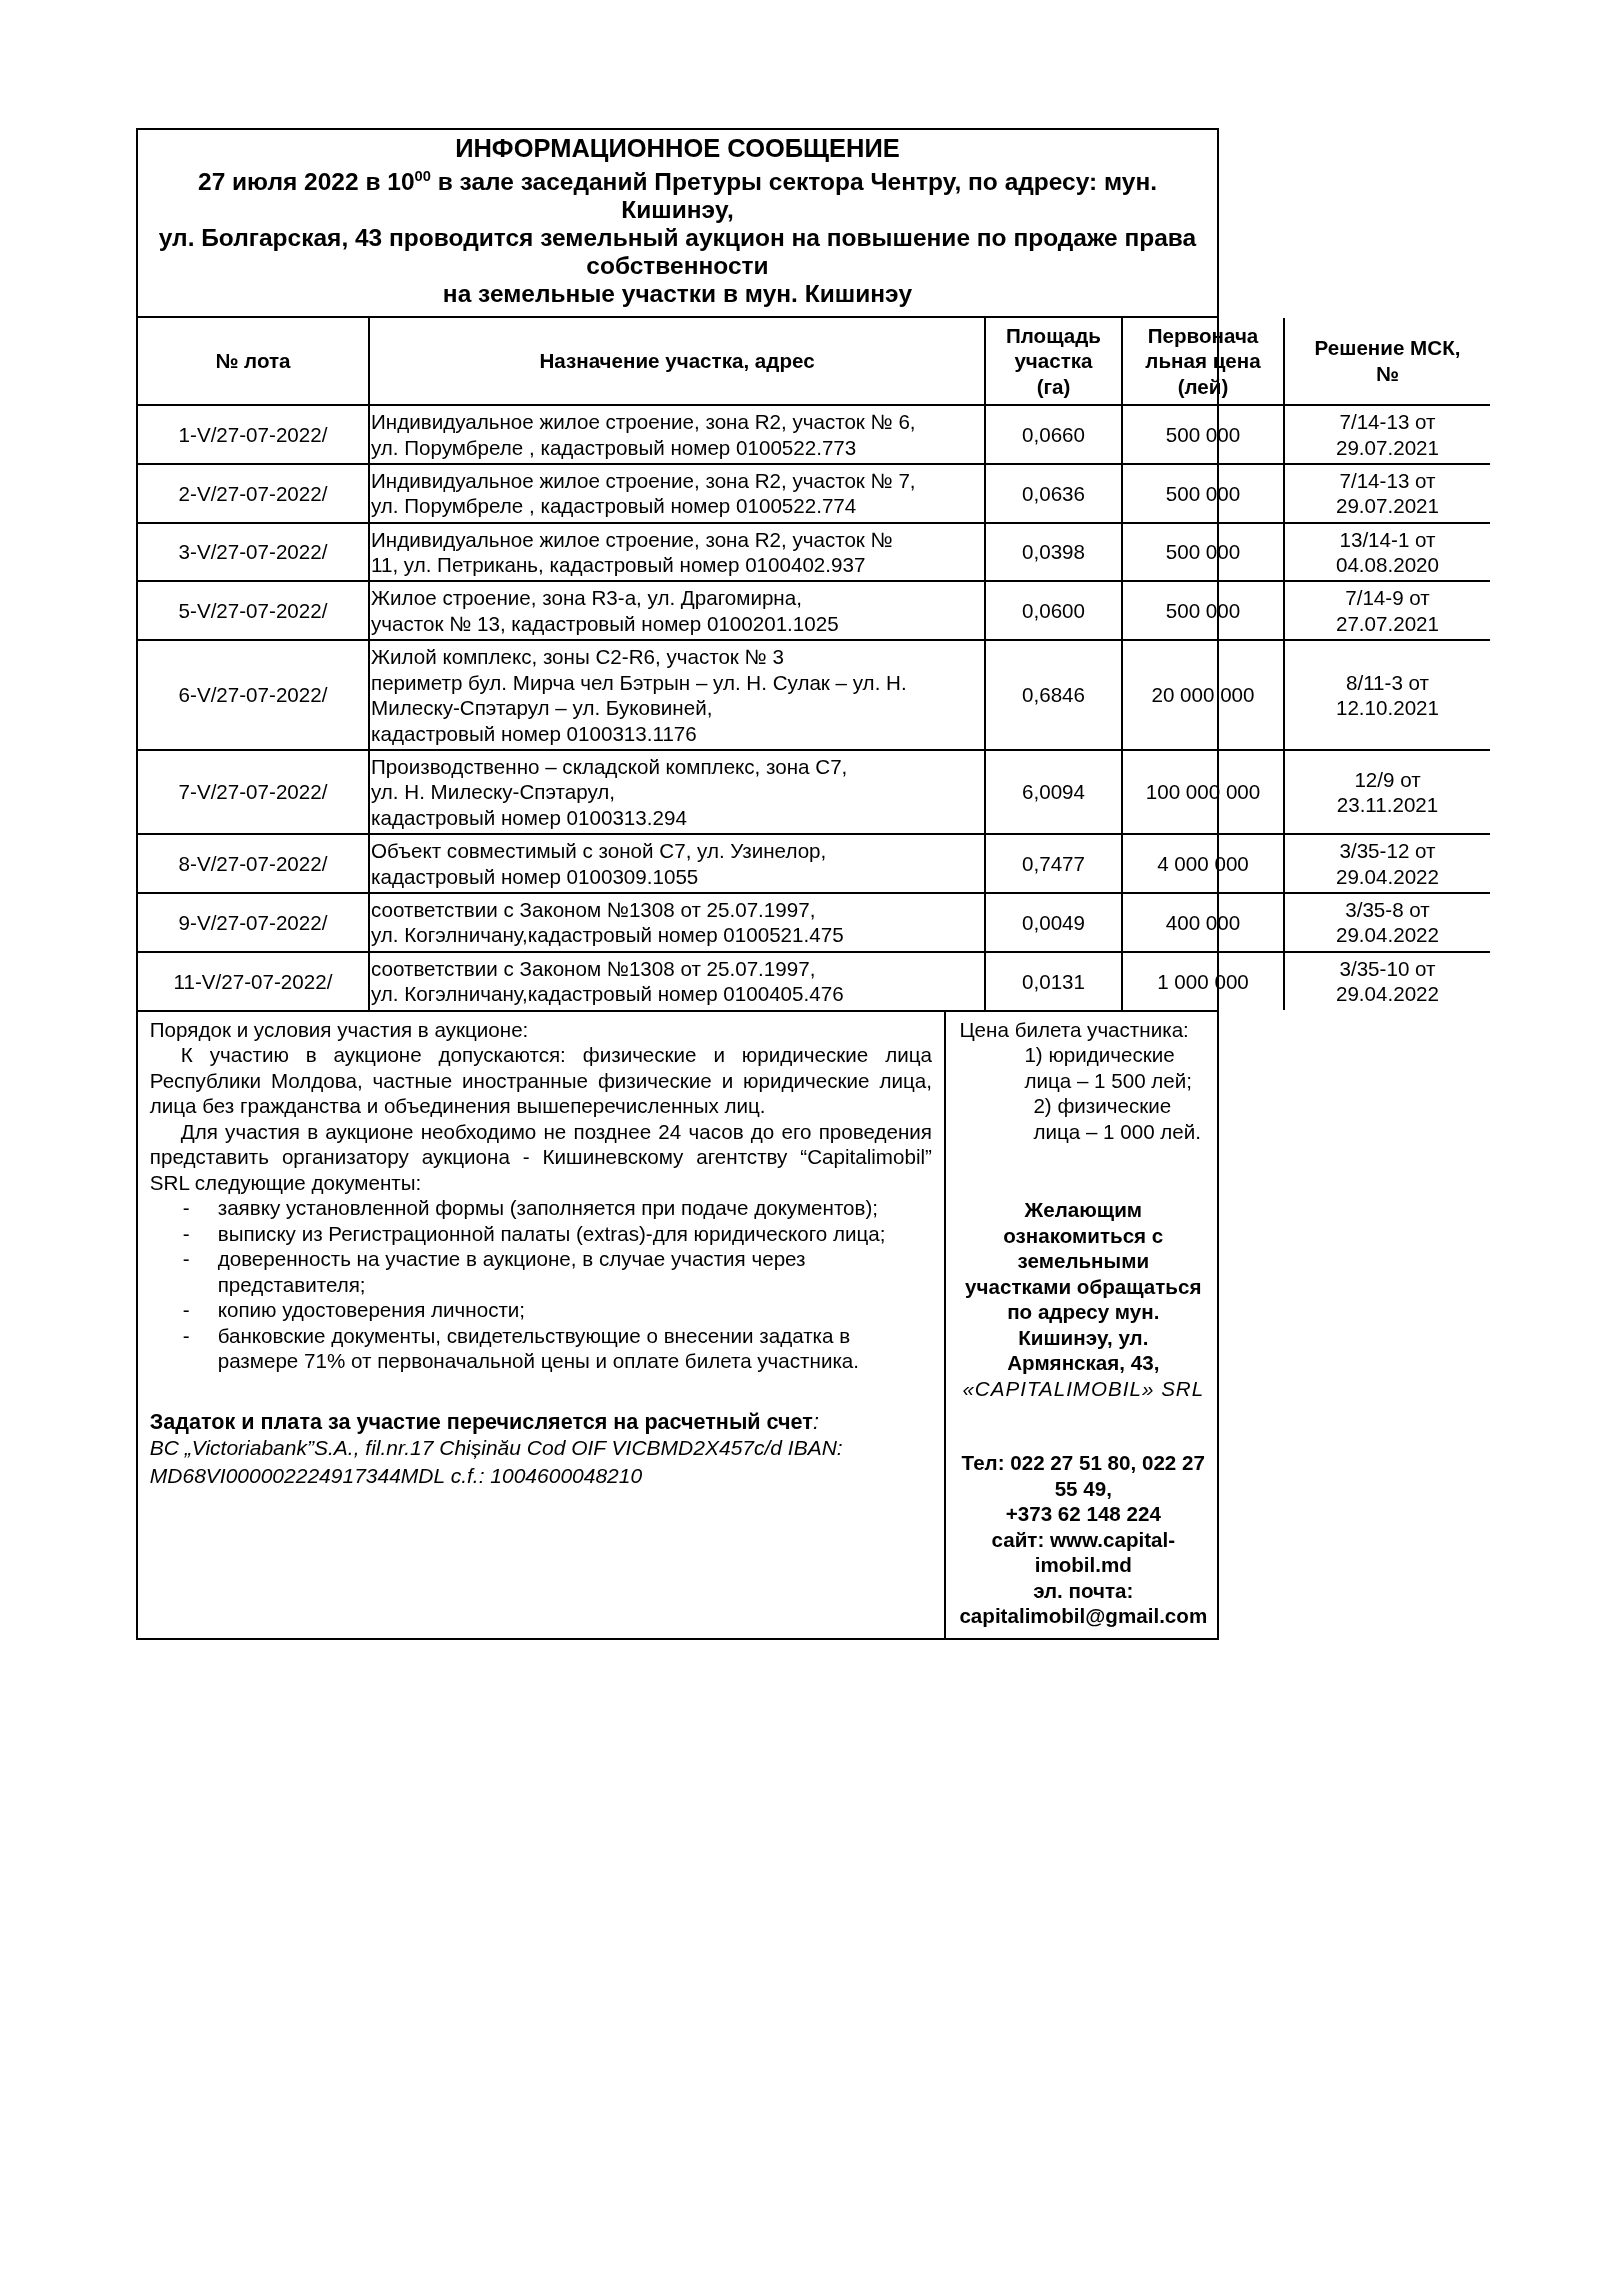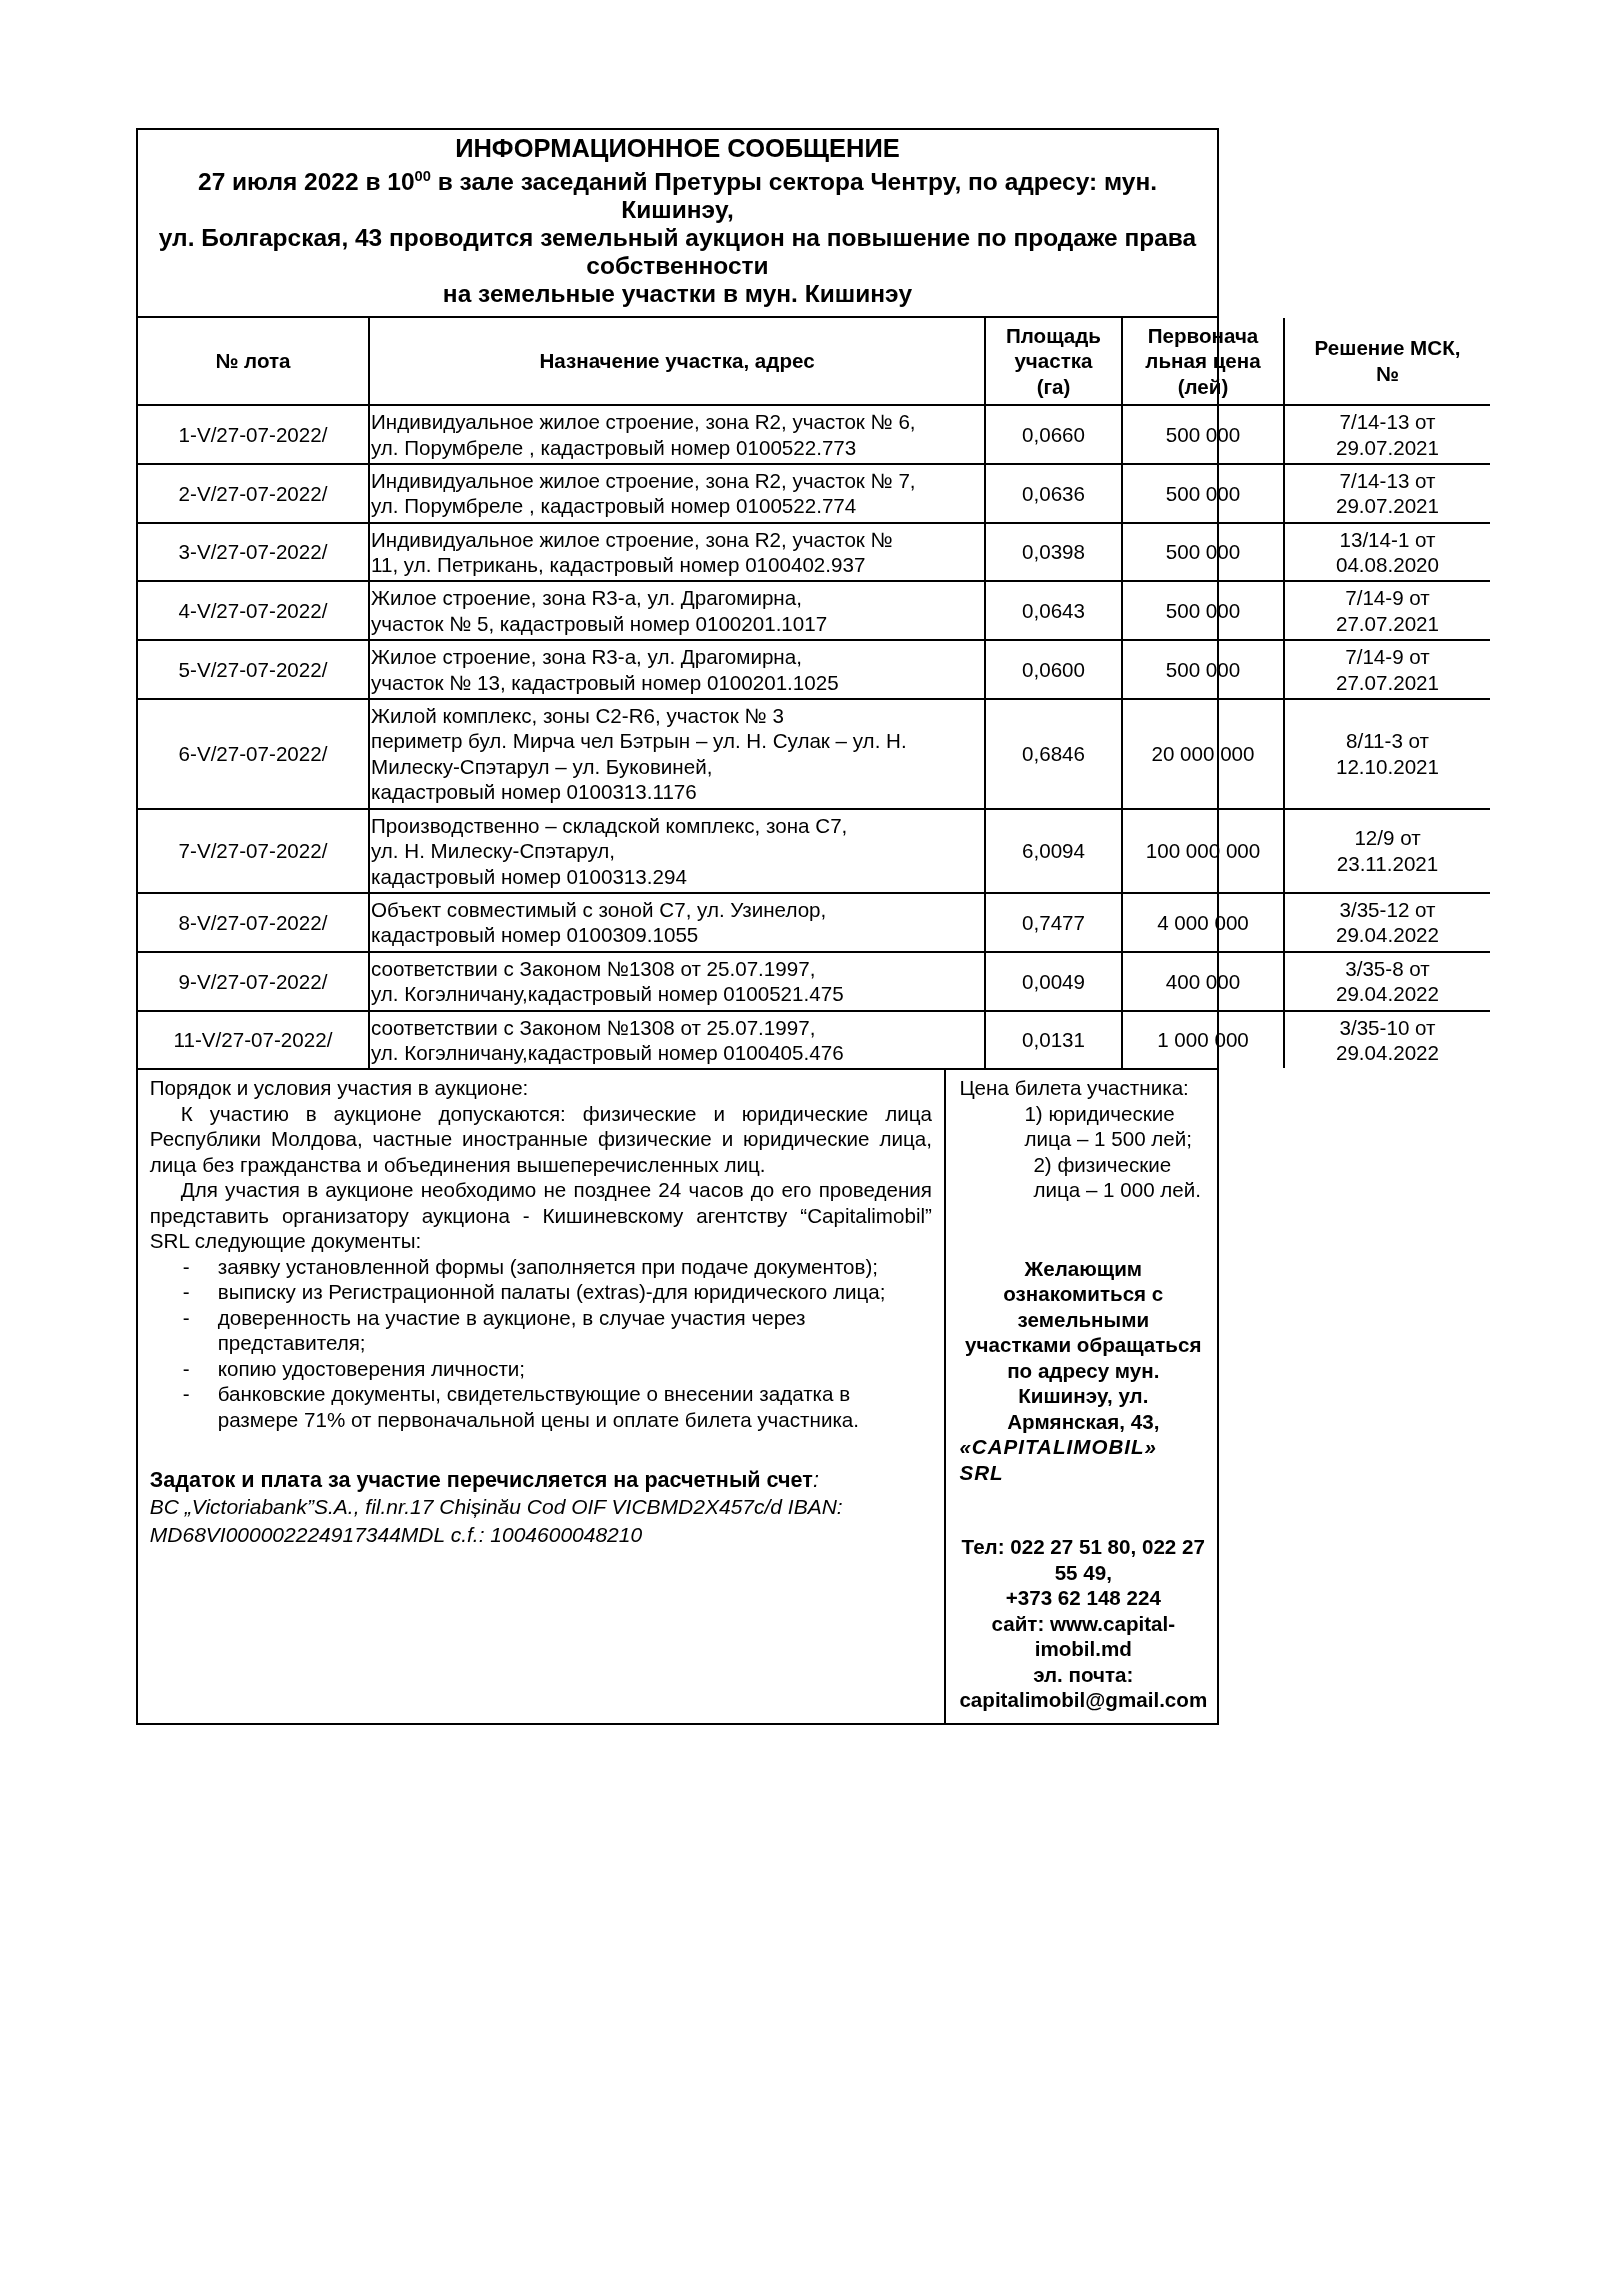--- a/index.html
+++ b/index.html
@@ -55,21 +55,21 @@
   ul.dash li::before { content: "-"; flex: none; width: 35px; padding-left: 3.9px; }
   .deposit-heading { font-weight: bold; font-size: 21.6px; margin-top: 35px; }
   .deposit-colon { font-style: italic; font-weight: normal; }
   .bank { font-style: italic; font-size: 21px; line-height: 28px; }
   .ticket-item-1 { margin-left: 65px; }
   .ticket-item-2 { margin-left: 74px; }
   .visit {
     font-weight: bold; text-align: center;
     margin: 53px 3.9px 0 3.9px;
   }
-  .visit-company { font-weight: bold; font-style: italic; letter-spacing: 1px; }
+  .visit-company { font-weight: normal; font-style: italic; text-align: center; letter-spacing: 1px; }
   .contacts { font-weight: bold; text-align: center; margin-top: 49px; }
 </style>
 </head>
 <body>
 
 <div class="doc">
 
   <div class="title-block">
     <div class="title-main">ИНФОРМАЦИОННОЕ СООБЩЕНИЕ</div>
     <div><span>27 июля 2022 в 10</span><sup class="tsup">00</sup><span> в зале заседаний Претуры сектора Чентру, по адресу: мун. Кишинэу,</span></div>
@@ -121,29 +121,20 @@
         <tr>
       <td class="c-lot">3-V/27-07-2022/</td>
       <td class="c-purpose">Индивидуальное жилое строение, зона R2, участок №
 11, ул. Петрикань, кадастровый номер 0100402.937</td>
       <td class="c-area">0,0398</td>
       <td class="c-price">500 000</td>
       <td class="c-decision">13/14-1 от
 04.08.2020</td>
     </tr>
         <tr>
-      <td class="c-lot">4-V/27-07-2022/</td>
-      <td class="c-purpose">Жилое строение, зона R3-а,  ул. Драгомирна,
-участок № 5,  кадастровый номер 0100201.1017</td>
-      <td class="c-area">0,0643</td>
-      <td class="c-price">500 000</td>
-      <td class="c-decision">7/14-9 от
-27.07.2021</td>
-    </tr>
-        <tr>
       <td class="c-lot">5-V/27-07-2022/</td>
       <td class="c-purpose">Жилое строение, зона R3-а,  ул. Драгомирна,
 участок № 13,  кадастровый номер 0100201.1025</td>
       <td class="c-area">0,0600</td>
       <td class="c-price">500 000</td>
       <td class="c-decision">7/14-9 от
 27.07.2021</td>
     </tr>
         <tr>
       <td class="c-lot">6-V/27-07-2022/</td>

